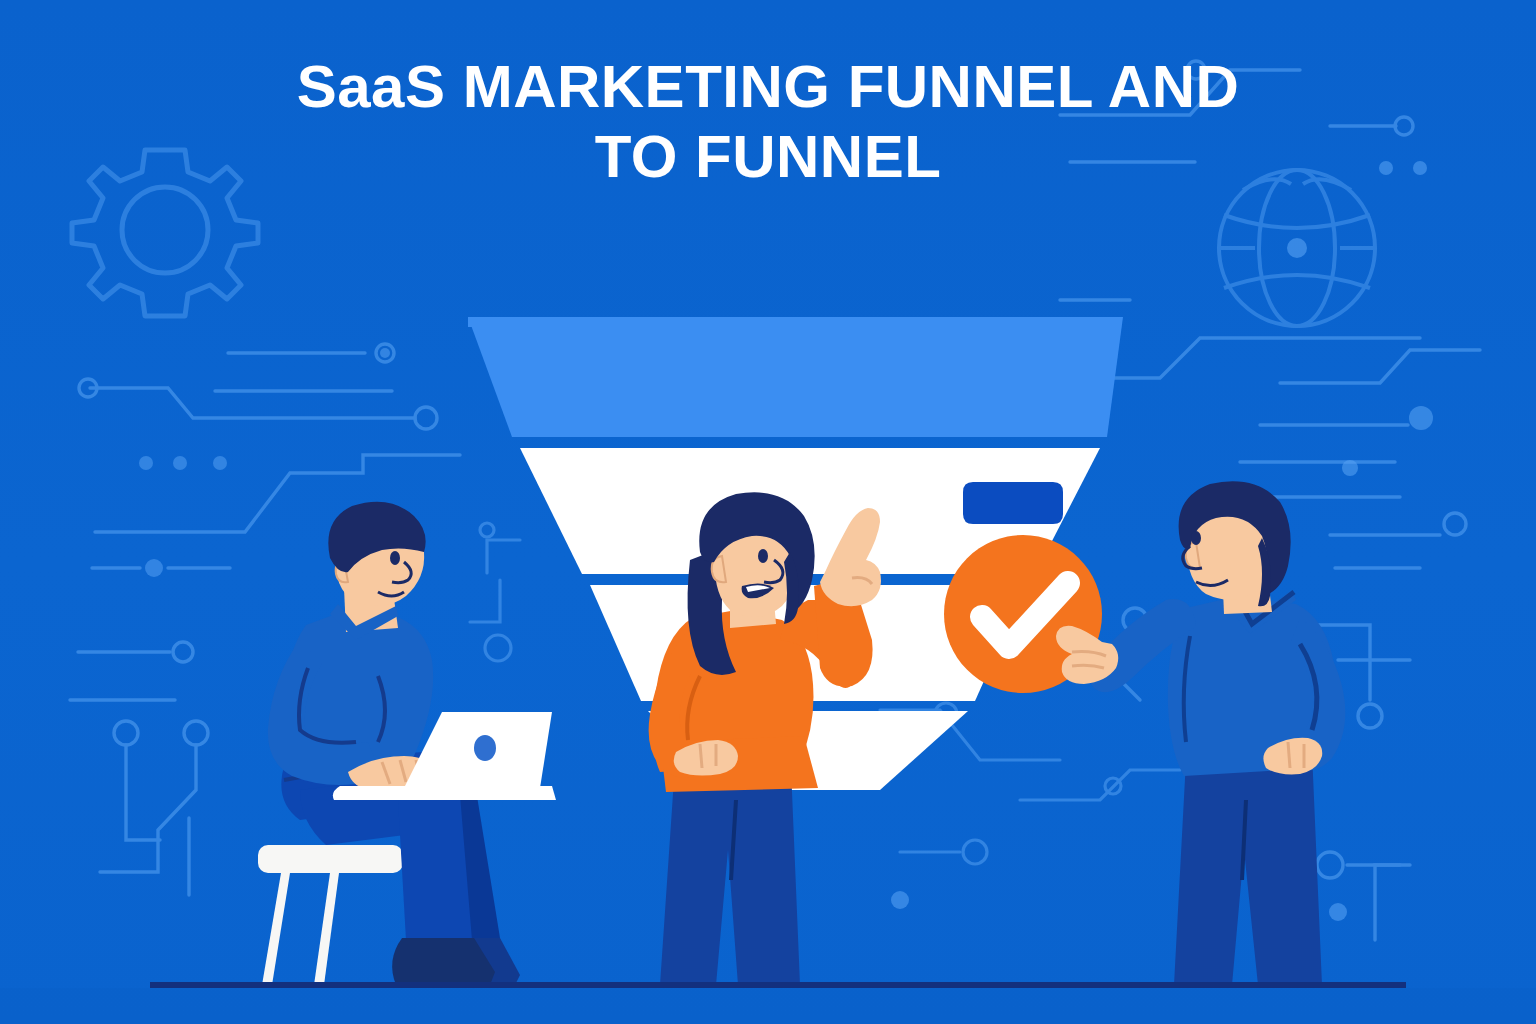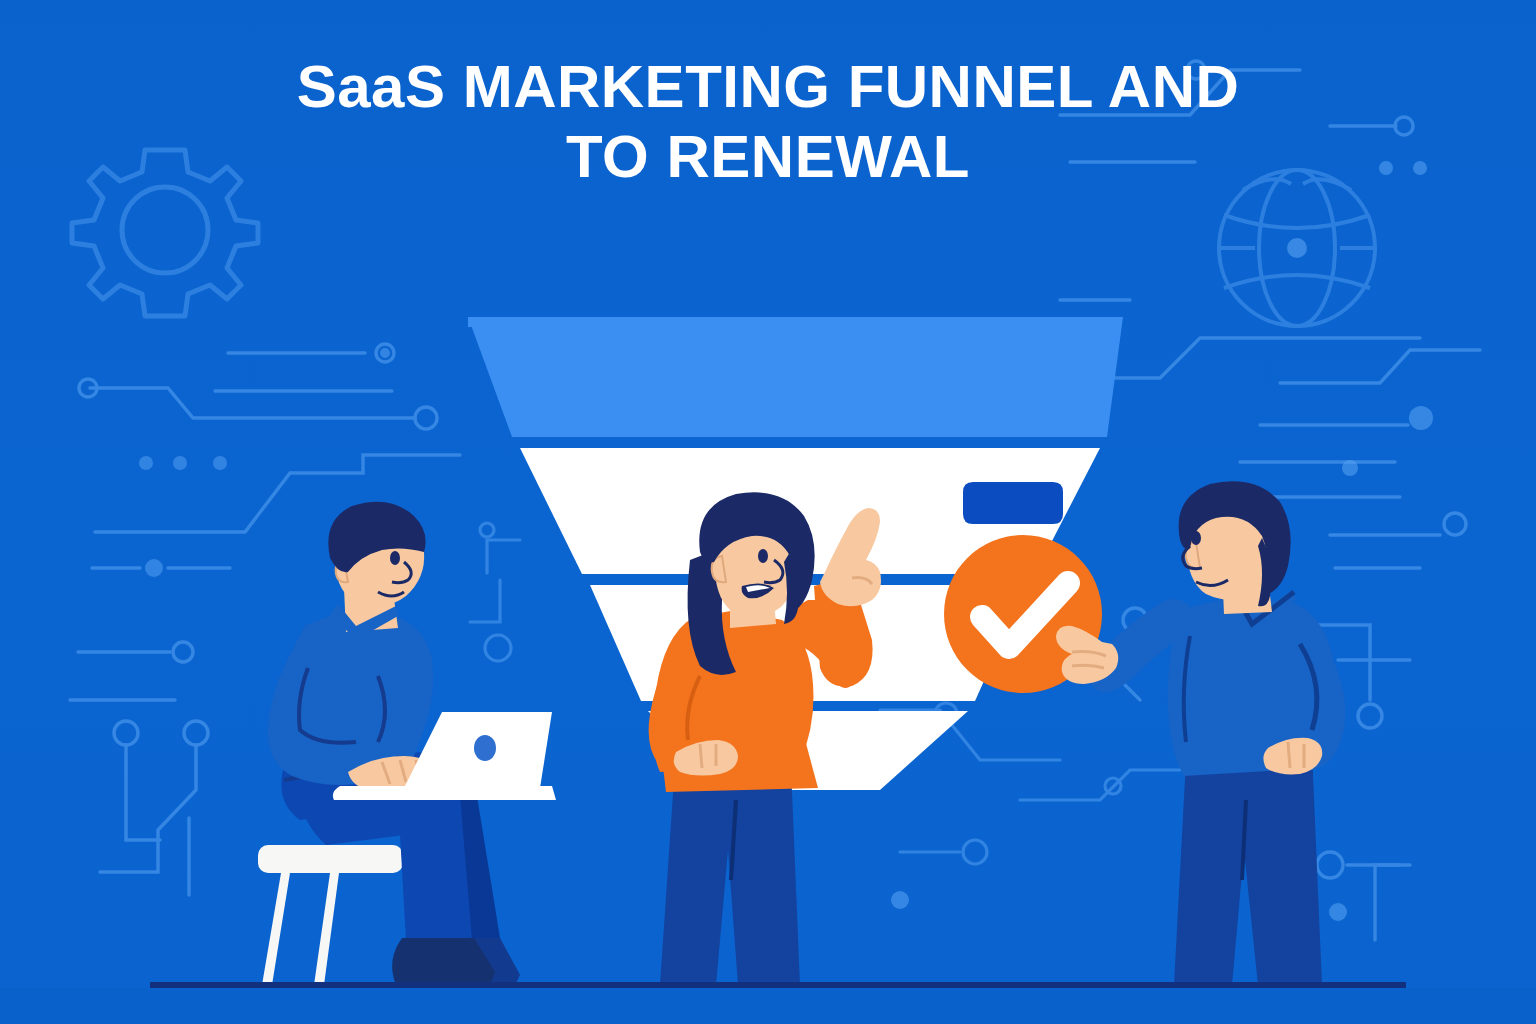--- a/index.html
+++ b/index.html
@@ -306,16 +306,16 @@
 
       <line x1="150" y1="985" x2="1406" y2="985" stroke="#13307e" stroke-width="6" stroke-linecap="butt"></line>
 
       <rect x="0" y="988" width="1536" height="36" fill="#0a5fc6" opacity="0.35"></rect>
 
     </g>
   </svg>
 
   <div id="title-layer">
     <div class="title-line">SaaS MARKETING FUNNEL AND</div>
-    <div class="title-line">TO RENEWAL</div>
+    <div class="title-line">TO FUNNEL</div>
   </div>
 
 </div>
 
 </body></html>

